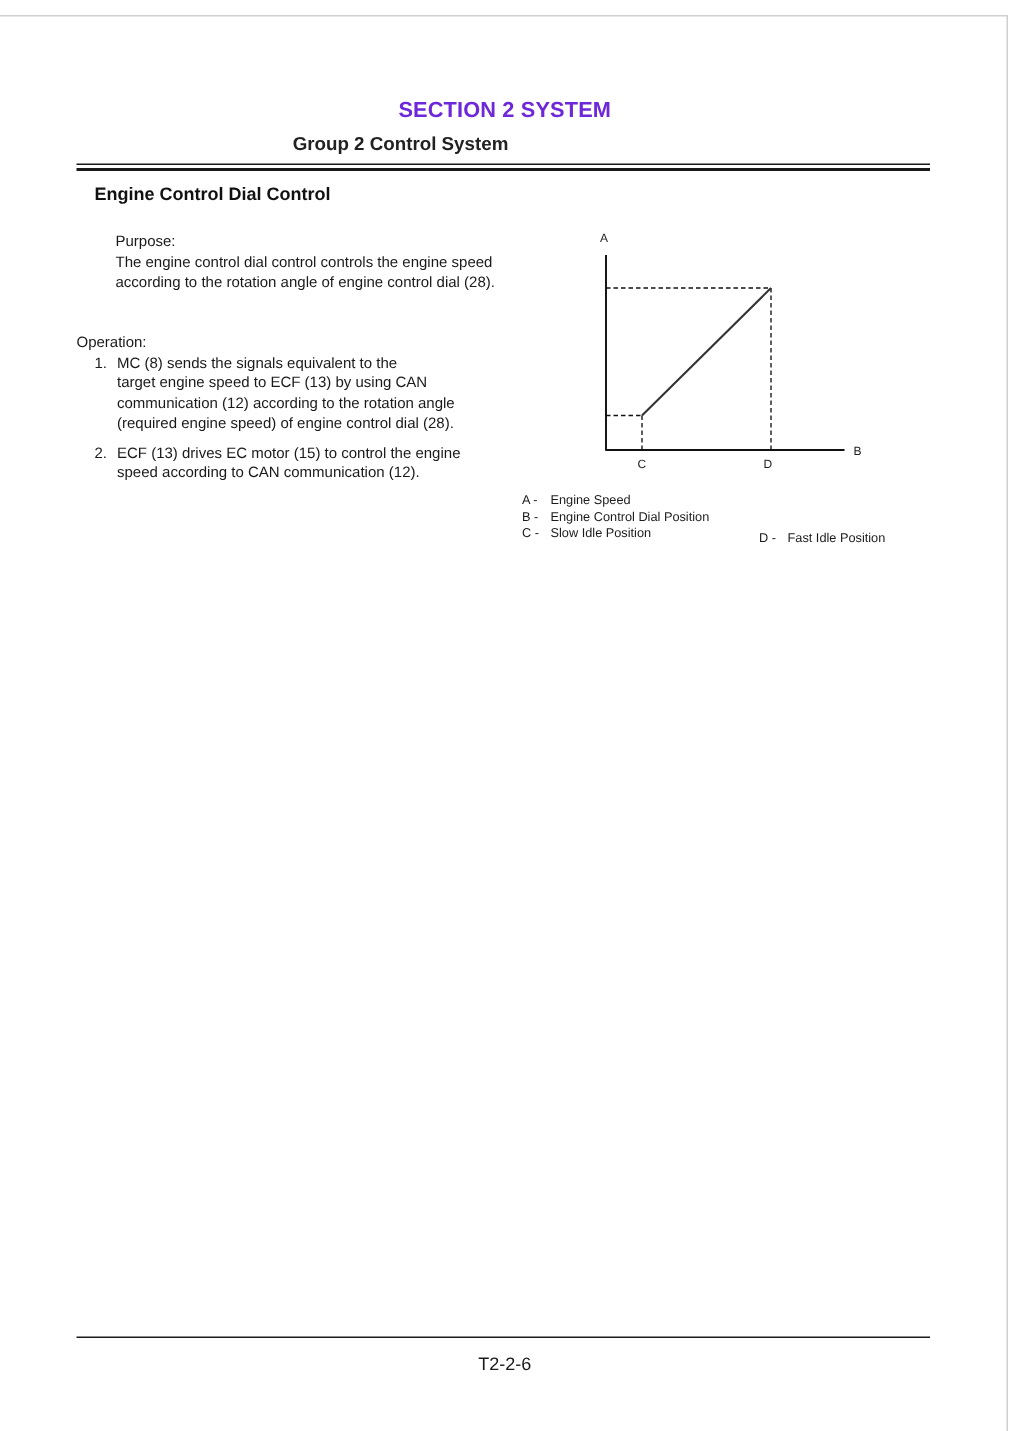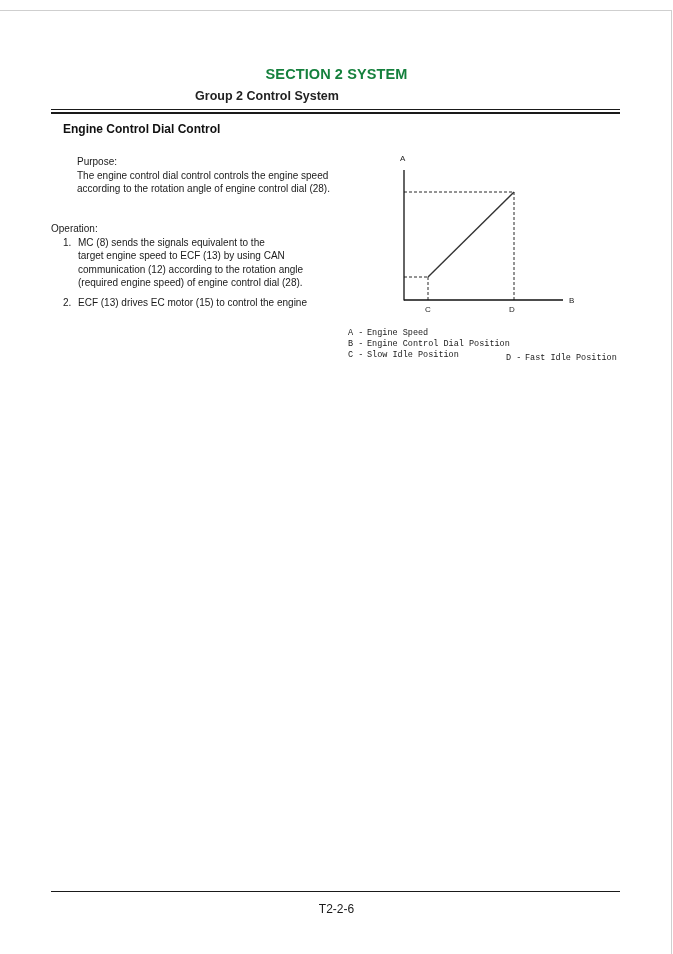--- a/index.html
+++ b/index.html
@@ -2,21 +2,21 @@
 <html><head>
   <meta charset="utf-8">
   <style>
     html, body { margin: 0; padding: 0; background: #ffffff; }
     body { width: 673px; height: 954px; position: relative; overflow: hidden;
            font-family: "Liberation Sans", "DejaVu Sans", sans-serif; color: #1a1a1a; }
     .page-border-top { position: absolute; left: 0; top: 10px; width: 672px; height: 1px; background: #cfcfcf; }
     .page-border-right { position: absolute; left: 671px; top: 10px; width: 1px; height: 944px; background: #cfcfcf; }
 
     .section-title { position: absolute; left: 0; width: 673px; top: 66px; text-align: center;
-                     font-size: 14.5px; font-weight: bold; color: #15803d; letter-spacing: 0.1px; }
+                     font-size: 14.5px; font-weight: bold; color: #6d28d9; letter-spacing: 0.1px; }
     .group-title { position: absolute; left: 0; width: 534px; top: 89px; text-align: center;
                    font-size: 12.5px; font-weight: bold; color: #222; }
     .rule-thin { position: absolute; left: 51px; top: 109px; width: 569px; height: 1px; background: #1a1a1a; }
     .rule-thick { position: absolute; left: 51px; top: 112px; width: 569px; height: 2px; background: #1a1a1a; }
 
     .subheading { position: absolute; left: 63px; top: 122px; font-size: 12px; font-weight: bold; color: #111; }
 
     .body-text { font-size: 10px; line-height: 13.5px; color: #1a1a1a; }
     .purpose { position: absolute; left: 51px; top: 155px; width: 290px; margin-left: 26px; }
     .operation { position: absolute; left: 51px; top: 222px; width: 290px; }
@@ -24,21 +24,21 @@
     .op-item { position: relative; padding-left: 27px; }
     .op-item + .op-item { margin-top: 6px; }
     .op-num { position: absolute; left: 12px; top: 0; }
 
     .diagram { position: absolute; left: 0; top: 0; width: 673px; height: 954px; pointer-events: none; }
     .diagram text { font-family: "Liberation Sans", "DejaVu Sans", sans-serif; font-size: 8px; fill: #222; }
 
     .legend { position: absolute; font-size: 8.5px; line-height: 11px; color: #1a1a1a; }
     .legend-col1 { left: 348px; top: 328px; }
     .legend-col2 { left: 506px; top: 328px; margin-top: 25px; }
-    .legend-row { white-space: nowrap; font-family: Liberation Mono, monospace; }
+    .legend-row { white-space: nowrap; }
     .legend-key { display: inline-block; width: 19px; }
 
     .footer-rule { position: absolute; left: 51px; top: 891px; width: 569px; height: 1px; background: #1a1a1a; }
     .page-number { position: absolute; left: 0; width: 673px; top: 902px; text-align: center; font-size: 12px; color: #1a1a1a; }
   </style>
 </head>
 <body>
 
 <div class="page-border-top"></div>
 <div class="page-border-right"></div>
@@ -62,20 +62,21 @@
     <li class="op-item">
       <span class="op-num">1.</span>
       <div>MC (8) sends the signals equivalent to the</div>
       <div>target engine speed to ECF (13) by using CAN</div>
       <div>communication (12) according to the rotation angle</div>
       <div>(required engine speed) of engine control dial (28).</div>
     </li>
     <li class="op-item">
       <span class="op-num">2.</span>
       <div>ECF (13) drives EC motor (15) to control the engine</div>
+      <div>speed according to CAN communication (12).</div>
     </li>
   </ul>
 </div>
 
 <svg class="diagram" viewBox="0 0 673 954" width="673" height="954">
 
   <line x1="404" y1="170" x2="404" y2="300.5" stroke="#111" stroke-width="1.3"></line>
   <line x1="404" y1="300" x2="563" y2="300" stroke="#111" stroke-width="1.3"></line>
 
   <line x1="404" y1="192" x2="514" y2="192" stroke="#111" stroke-width="0.9" stroke-dasharray="3,2"></line>

